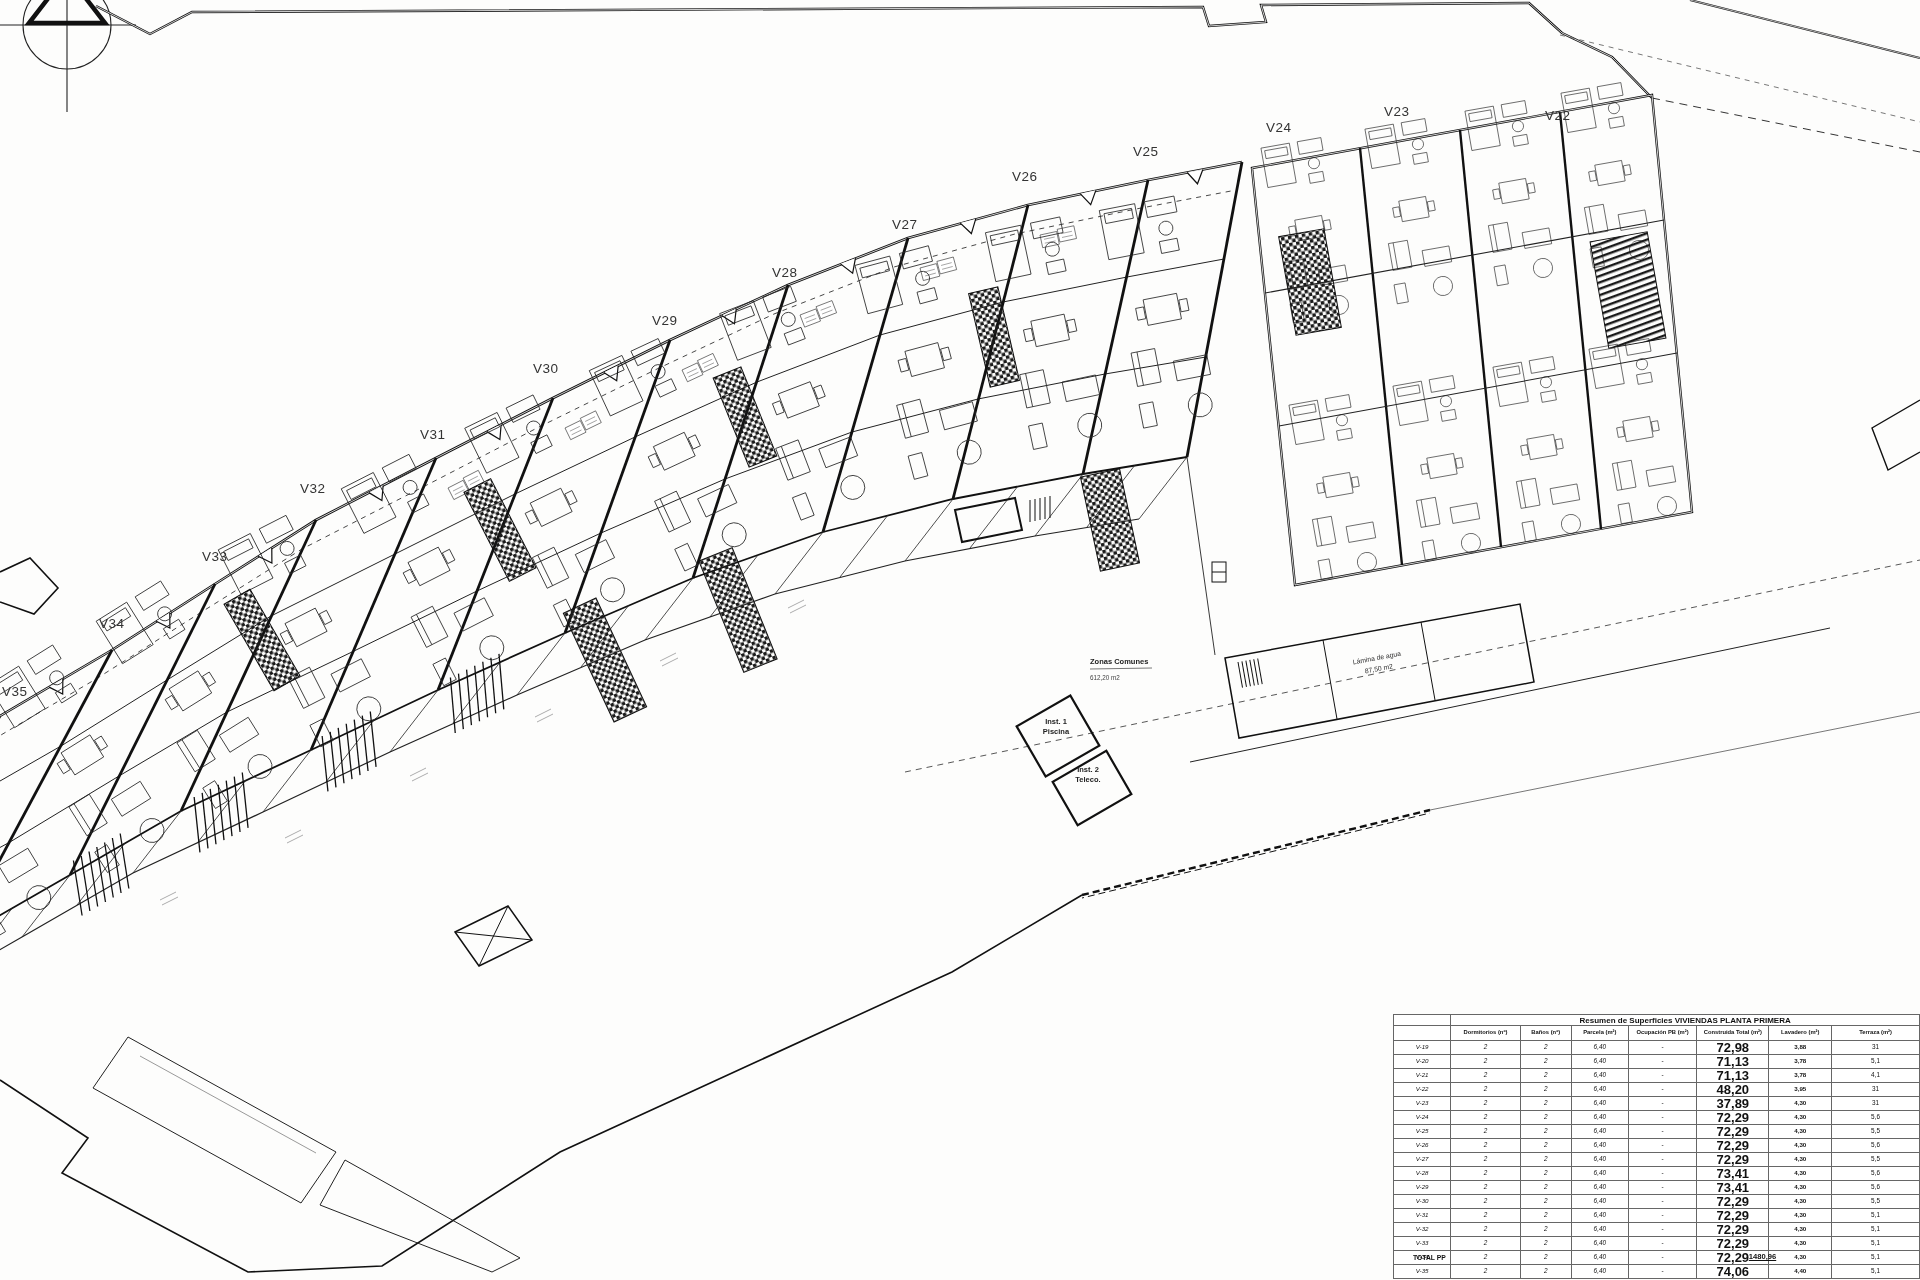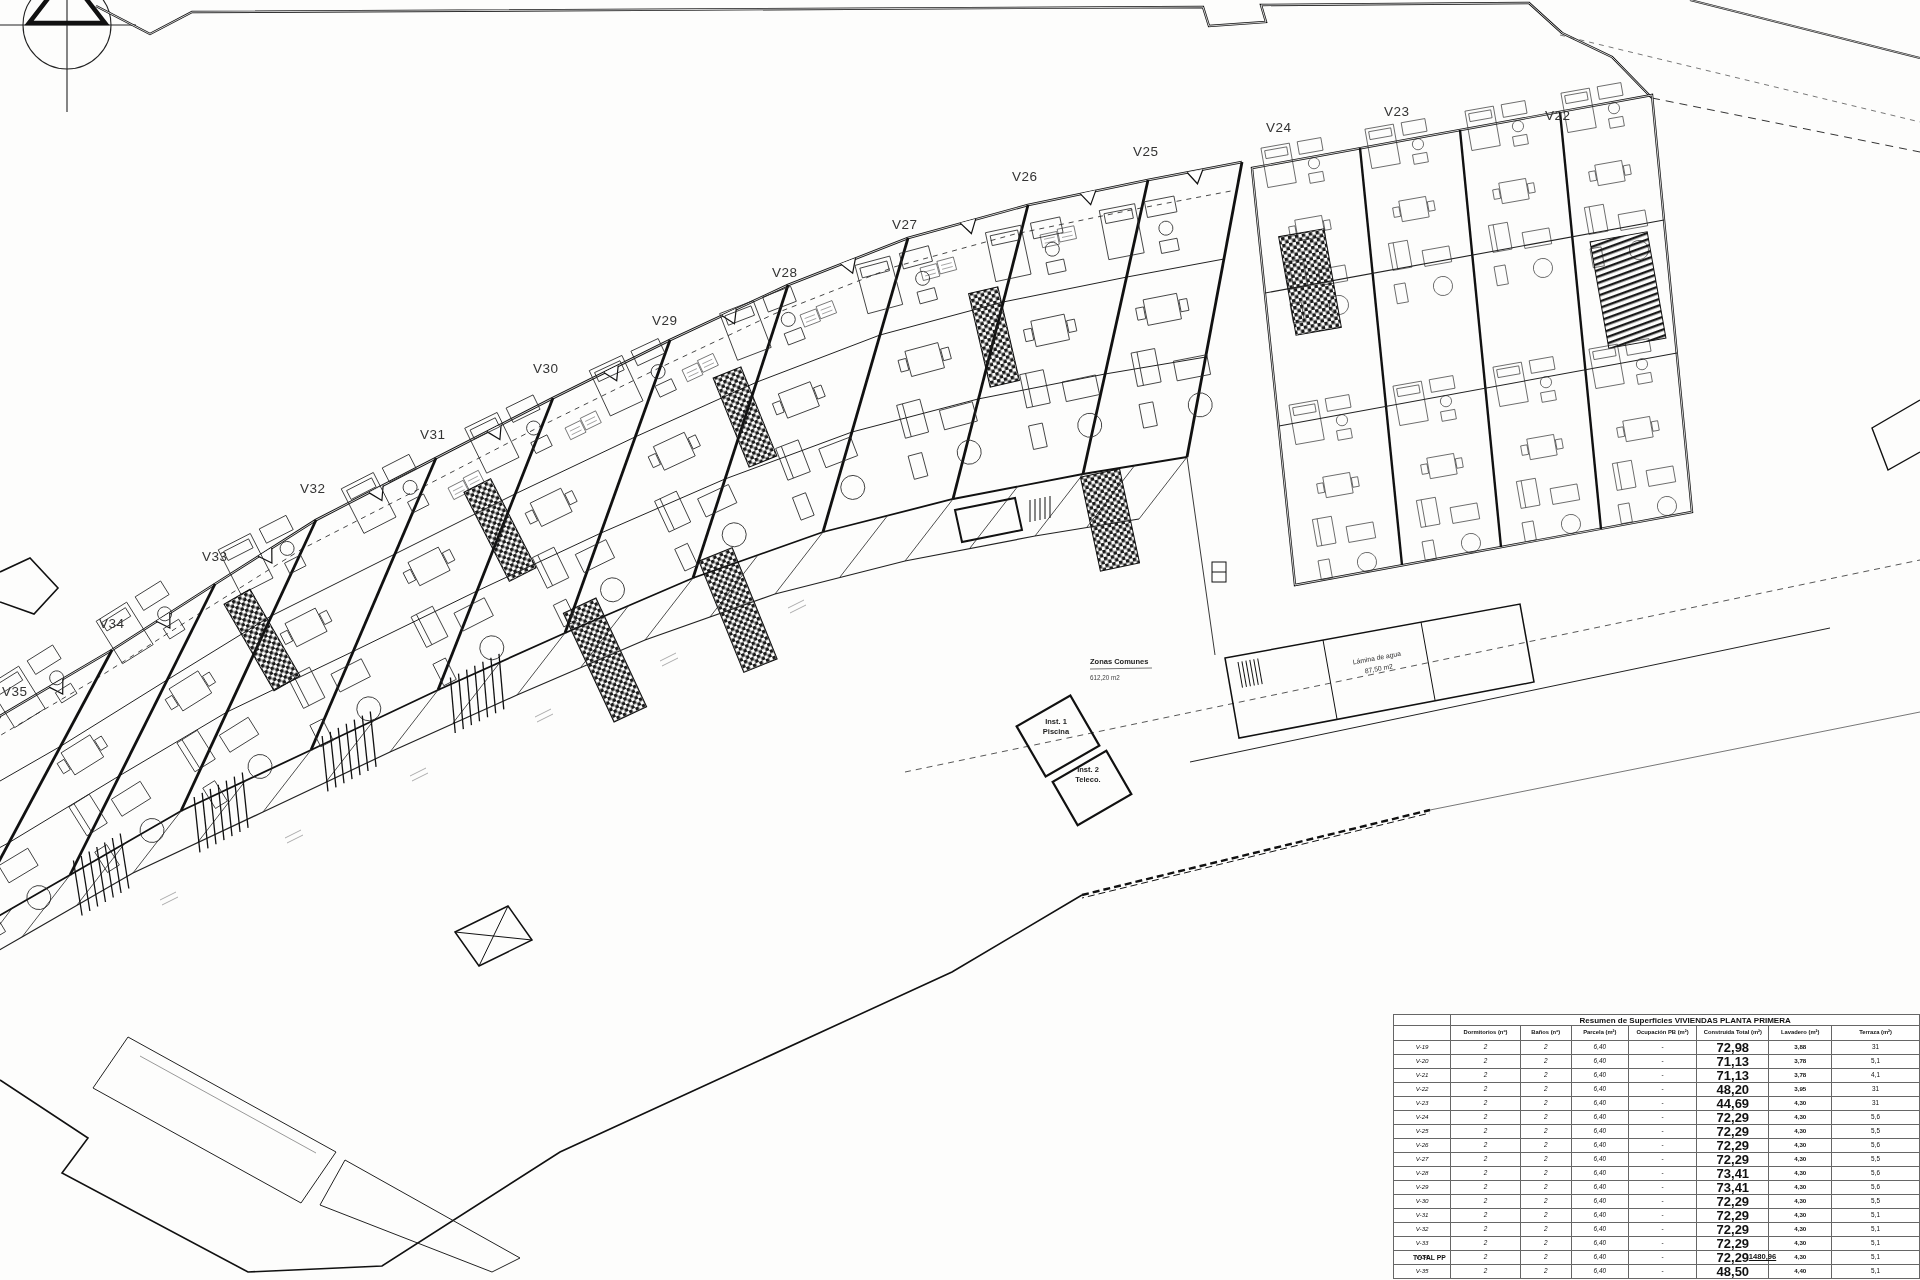--- a/index.html
+++ b/index.html
@@ -419,21 +419,21 @@
           <td class="c5">48,20</td>
           <td class="c6">3,95</td>
           <td class="c7">31</td>
         </tr>
         <tr class="body-row">
           <td class="c0">V-23</td>
           <td class="c1">2</td>
           <td class="c2">2</td>
           <td class="c3">6,40</td>
           <td class="c4">-</td>
-          <td class="c5">44,69</td>
+          <td class="c5">37,89</td>
           <td class="c6">4,30</td>
           <td class="c7">31</td>
         </tr>
         <tr class="body-row">
           <td class="c0">V-24</td>
           <td class="c1">2</td>
           <td class="c2">2</td>
           <td class="c3">6,40</td>
           <td class="c4">-</td>
           <td class="c5">72,29</td>
@@ -539,21 +539,21 @@
           <td class="c5">72,29</td>
           <td class="c6">4,30</td>
           <td class="c7">5,1</td>
         </tr>
         <tr class="body-row">
           <td class="c0">V-35</td>
           <td class="c1">2</td>
           <td class="c2">2</td>
           <td class="c3">6,40</td>
           <td class="c4">-</td>
-          <td class="c5">48,50</td>
+          <td class="c5">74,06</td>
           <td class="c6">4,40</td>
           <td class="c7">5,1</td>
         </tr>
       </tbody>
   </table>
 </div>
 <div id="total-label">TOTAL PP</div>
 <div id="total-value">1480,96</div>
 
 </body></html>

